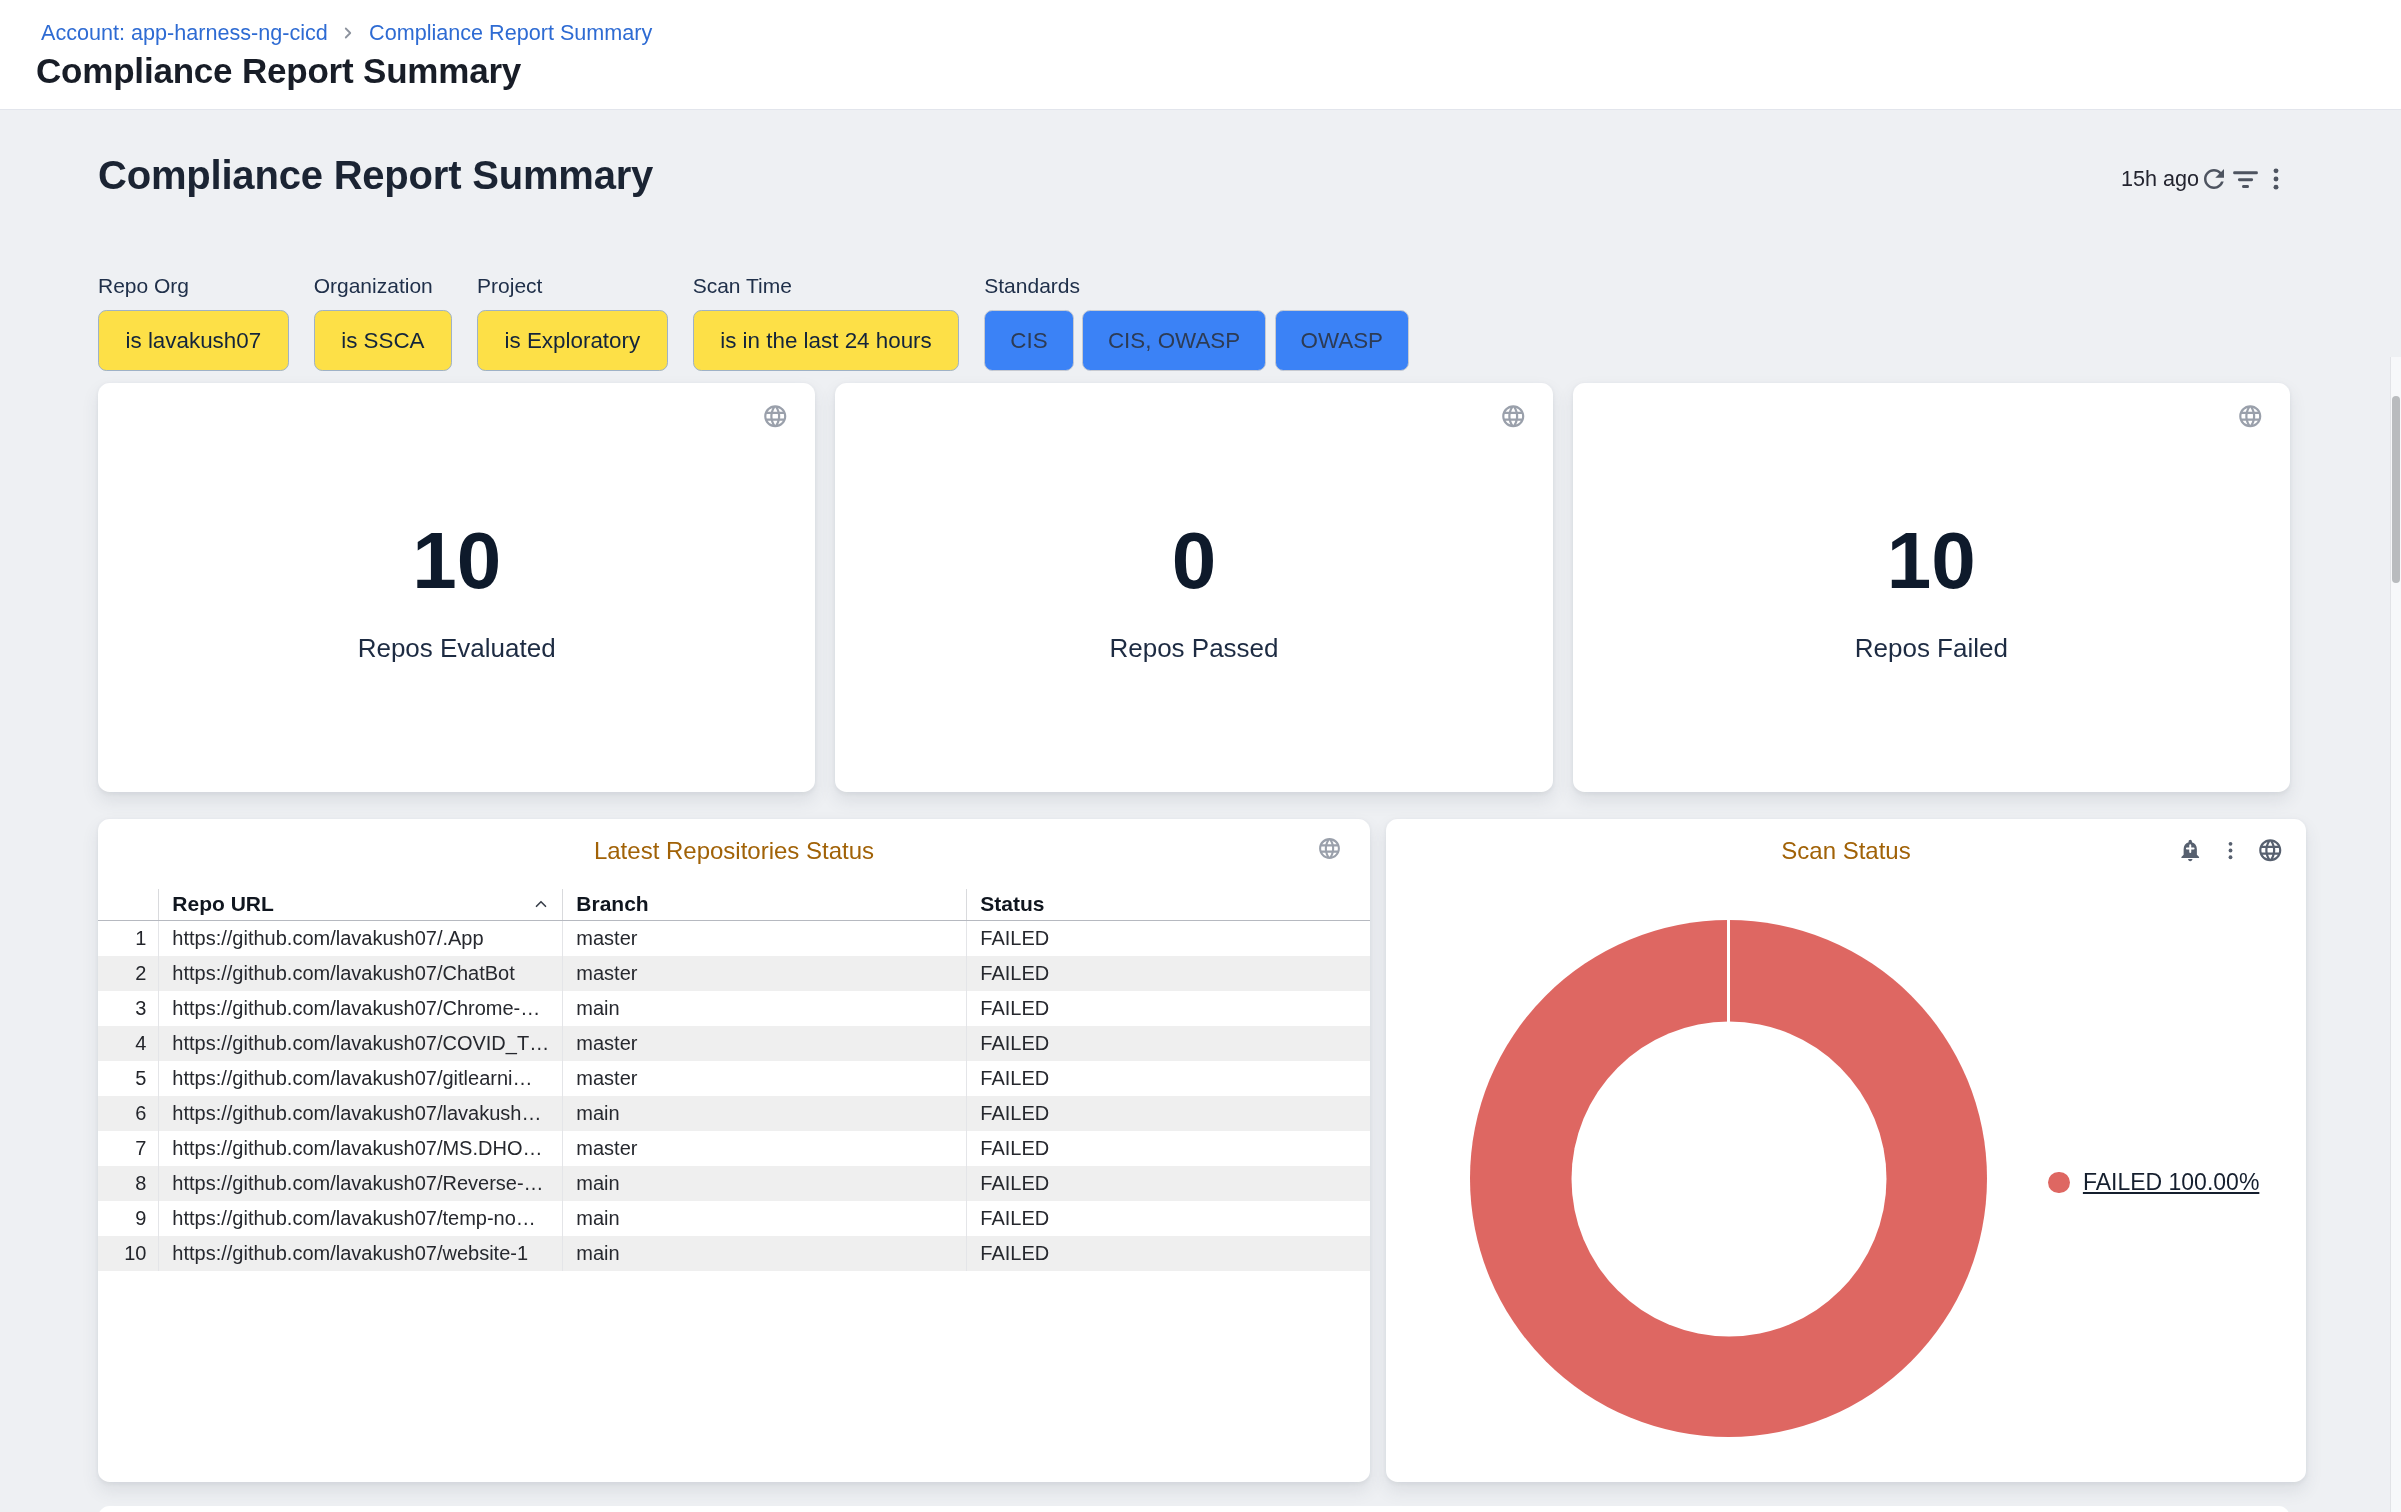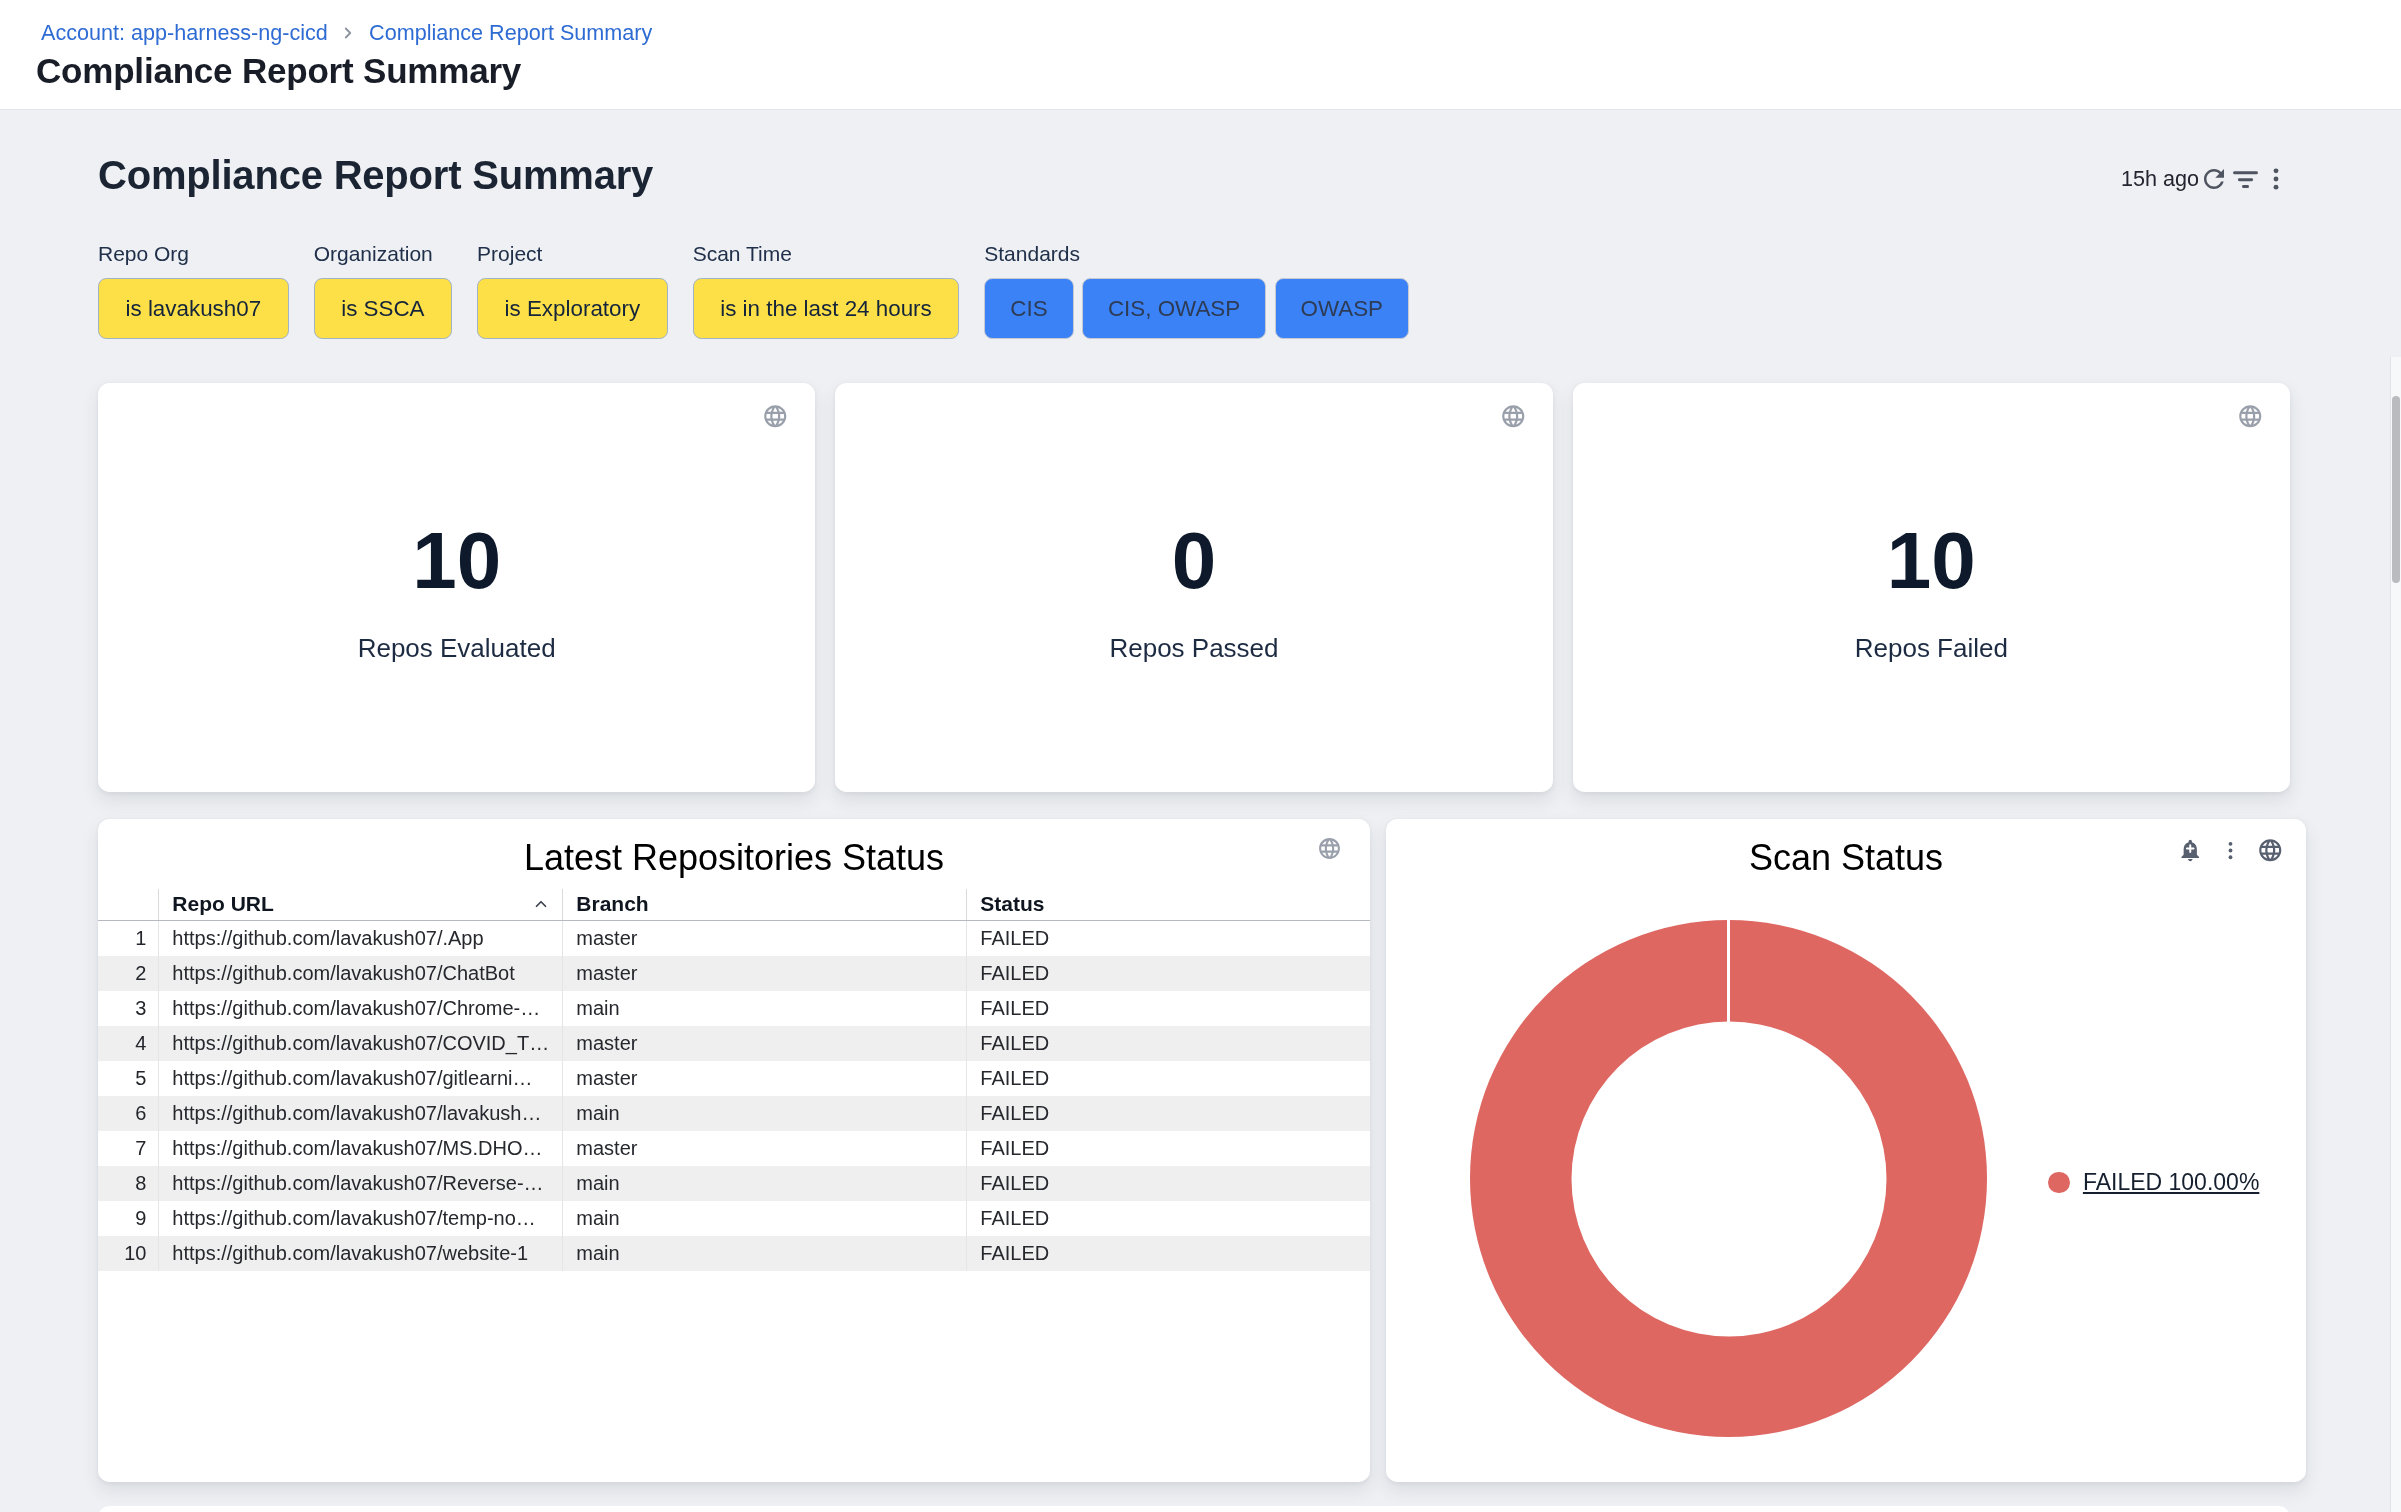--- a/index.html
+++ b/index.html
@@ -39,21 +39,21 @@
   }
   .ago { font-size: 21.6px; color: #23242f; }
   .icon-btn { background: none; border: none; cursor: pointer; color: #4e5460; display: flex; align-items: center; }
 
   
   .filters {
     position: absolute; left: 98px; top: 242px;
     display: flex; gap: 25px; align-items: flex-start;
   }
   .filter-group { display: flex; flex-direction: column; gap: 12.4px; }
-  .filter-label { font-size: 21px; color: #20304a; }
+  .filter-label { font-size: 21px; color: #20304a; margin-top: 32px; }
   .chip {
     height: 61px; display: inline-flex; align-items: center; justify-content: center;
     padding: 0 26.5px; border-radius: 8.3px; cursor: pointer;
     background: #fde047; border: 0.8px solid #9fb2c6;
     font-size: 22.4px; font-weight: 500; color: #13243b; white-space: nowrap;
     font-family: "Liberation Sans", sans-serif;
   }
   .standards-row { display: flex; gap: 8.3px; }
   .std-btn {
     height: 61px; display: inline-flex; align-items: center; justify-content: center;
@@ -81,21 +81,21 @@
     display: flex; flex-direction: column; align-items: center; justify-content: center;
   }
   .stat-card .tile-globe { top: 20px; right: 26.5px; }
   .stat-value { font-size: 80px; font-weight: 600; color: #0e1a2b; line-height: 1; transform: translateY(5px); }
   .stat-label { font-size: 26px; color: #1d2b42; margin-top: 31.5px; transform: translateY(5px); }
 
   
   .table-card { left: 98px; top: 819px; width: 1272px; height: 663px; overflow: hidden; }
   .card-title {
     position: absolute; left: 0; right: 0; top: 18px; text-align: center;
-    font-size: 36px; font-weight: 500; color: #000000;
+    font-size: 24px; font-weight: 500; color: #a16207;
   }
   .table-card .tile-globe { top: 17.4px; right: 28px; }
   .lr-table { position: absolute; left: 0; right: 0; top: 70px; }
   .t-head, .t-row { display: grid; grid-template-columns: 60px 404px 404px 1fr; }
   .t-head { height: 31.5px; border-bottom: 1.7px solid #b6b9c0; }
   .t-head .cell { font-weight: 700; font-size: 21px; color: #10161f; }
   .cell { display: flex; align-items: center; overflow: hidden; white-space: nowrap; align-self: stretch; }
   .cell.url, .cell.branch, .cell.status { padding-left: 13.3px; }
   .t-head .cell.url, .t-head .cell.branch, .t-head .cell.status { border-left: 0.8px solid #d9dadd; cursor: pointer; }
   .t-row .cell.url, .t-row .cell.branch, .t-row .cell.status { border-left: 0.8px solid #e4e5e8; }

